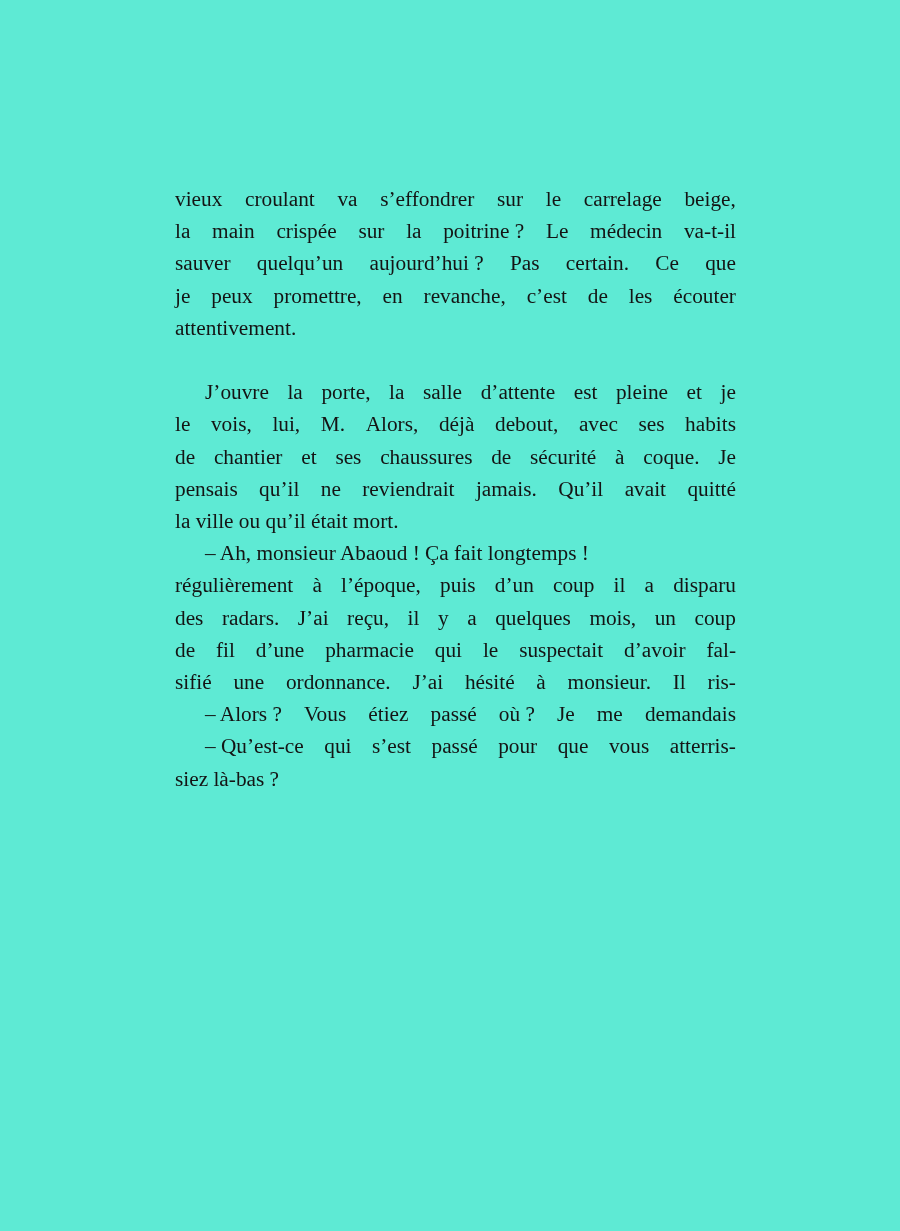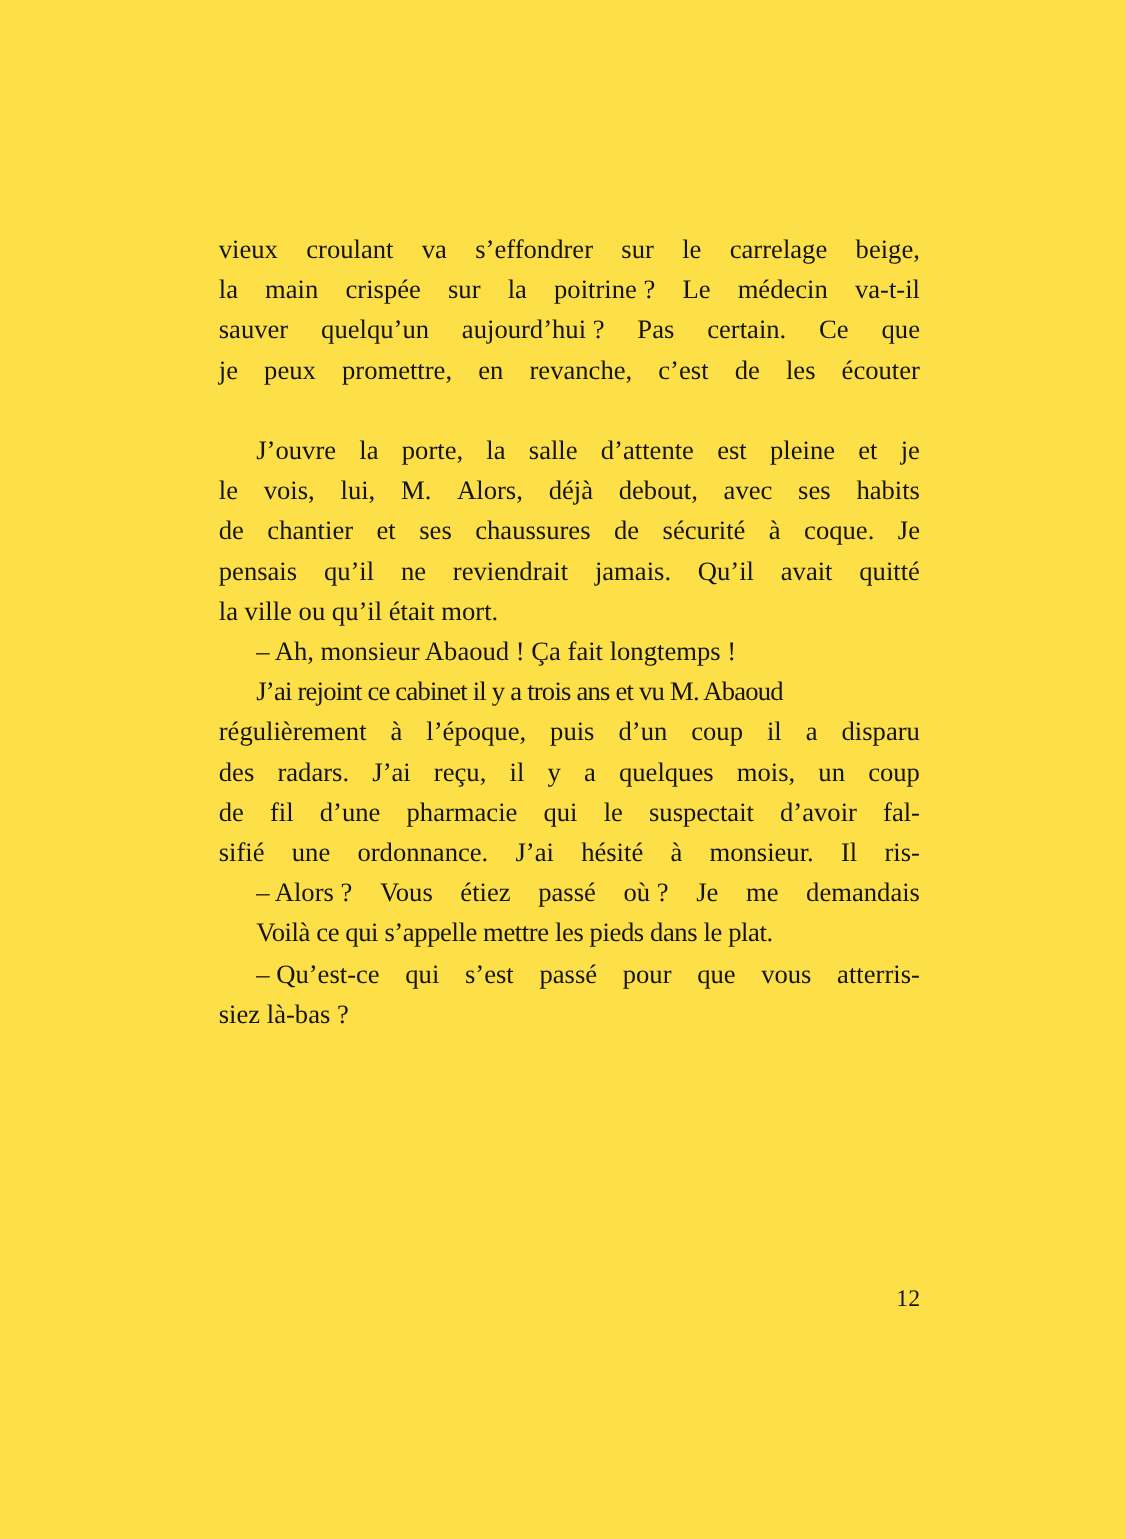--- a/index.html
+++ b/index.html
@@ -4,21 +4,21 @@
 <style>
   html, body {
     margin: 0;
     padding: 0;
     background: #ffffff;
   }
   .page {
     position: relative;
     width: 900px;
     height: 1231px;
-    background: #fde047;
+    background: #5eead4;
     overflow: hidden;
     font-family: "Liberation Serif", "DejaVu Serif", serif;
     color: #141414;
   }
   .textblock {
     position: absolute;
     left: 175px;
     top: 183px;
     width: 561px;
   }
@@ -107,20 +107,21 @@
         <span>je</span>
           <span>peux</span>
           <span>promettre,</span>
           <span>en</span>
           <span>revanche,</span>
           <span>c’est</span>
           <span>de</span>
           <span>les</span>
           <span>écouter</span>
       </span>
+      <span class="line">attentivement.</span>
     </p>
 
     <div class="para-gap"></div>
 
     <p class="para">
       <span class="line j">
         <span><span class="indent"></span><span>J’ouvre</span></span>
           <span>la</span>
           <span>porte,</span>
           <span>la</span>
@@ -166,21 +167,20 @@
           <span>quitté</span>
       </span>
       <span class="line">la ville ou qu’il était mort.</span>
     </p>
 
     <p class="para">
       <span class="line"><span class="indent"></span><span>– Ah, monsieur Abaoud ! Ça fait longtemps !</span></span>
     </p>
 
     <p class="para">
-      <span class="line tighter"><span class="indent"></span><span>J’ai rejoint ce cabinet il y a trois ans et vu M. Abaoud</span></span>
       <span class="line j">
         <span>régulièrement</span>
           <span>à</span>
           <span>l’époque,</span>
           <span>puis</span>
           <span>d’un</span>
           <span>coup</span>
           <span>il</span>
           <span>a</span>
           <span>disparu</span>
@@ -229,35 +229,31 @@
           <span>étiez</span>
           <span>passé</span>
           <span>où ?</span>
           <span>Je</span>
           <span>me</span>
           <span>demandais</span>
       </span>
     </p>
 
 
-    <p class="para">
-      <span class="line tight"><span class="indent"></span><span>Voilà ce qui s’appelle mettre les pieds dans le plat.</span></span>
-    </p>
 
     <p class="para">
       <span class="line j">
         <span><span class="indent"></span><span>– Qu’est-ce</span></span>
           <span>qui</span>
           <span>s’est</span>
           <span>passé</span>
           <span>pour</span>
           <span>que</span>
           <span>vous</span>
           <span>atterris-</span>
       </span>
       <span class="line">siez là-bas ?</span>
     </p>
 
   </div>
 
-  <div class="folio">12</div>
 
 </div>
 
 </body></html>

